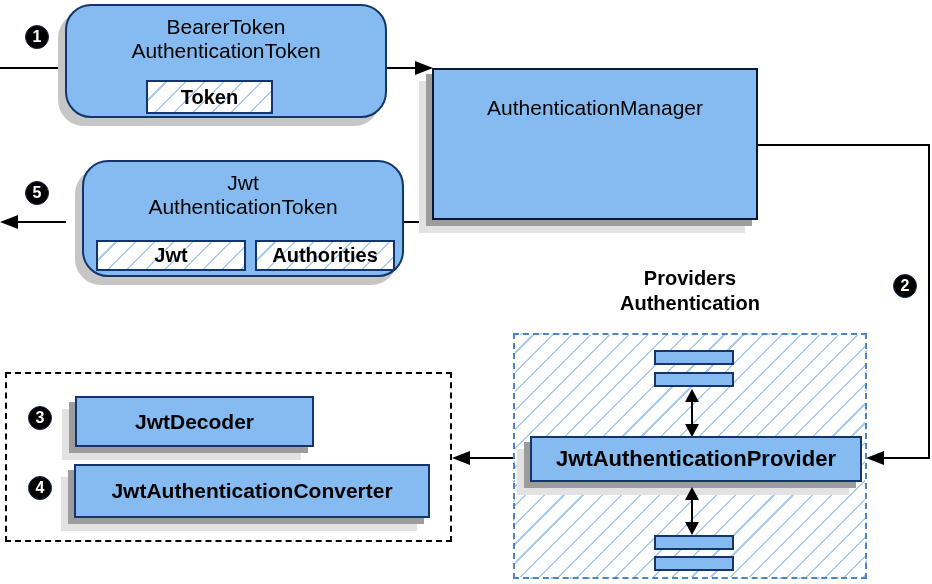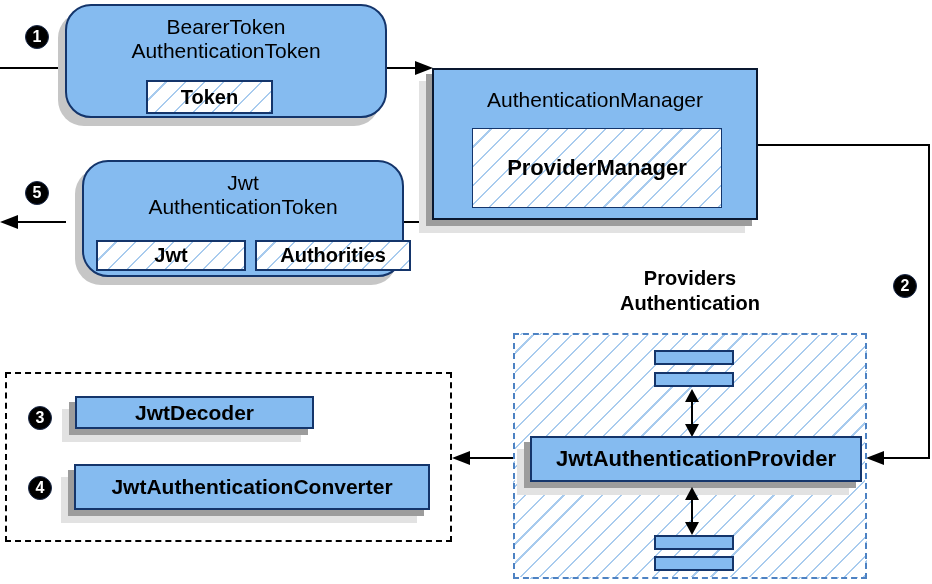--- a/index.html
+++ b/index.html
@@ -83,30 +83,27 @@
   </div>
 
   <div class="roundbox" style="left:82px;top:160px;width:322px;height:117px">
     <div class="box-title">
       <div>Jwt</div>
       <div>AuthenticationToken</div>
     </div>
     <div class="innerbox hatch" style="left:12px;top:78px;width:150px;height:31px">
       <span>Jwt</span>
     </div>
-    <div class="innerbox hatch" style="left:171px;top:78px;width:156px;height:31px">
+    <div class="innerbox hatch" style="left:171px;top:78px;width:140px;height:31px">
       <span>Authorities</span>
     </div>
   </div>
 
   <div class="rectbox" style="left:432px;top:68px;width:326px;height:152px;border-color:#0a1830">
-    <div class="box-title" style="padding-top:18px">AuthenticationManager</div>
-    <div class="innerbox hatch" style="left:38px;top:58px;width:250px;height:80px;border-width:1px;font-size:22px">
-      <span>ProviderManager</span>
-    </div>
+    <div class="box-title" style="padding-top:26px">AuthenticationManager</div>
   </div>
 
   <div class="heading" style="left:565px;top:266px;width:250px">
     <div>Providers</div>
     <div>Authentication</div>
   </div>
 
   <div class="dashed-blue hatch" style="left:513px;top:333px;width:354px;height:246px">
     <div class="bar" style="left:139px;top:15px"></div>
     <div class="bar" style="left:139px;top:37px"></div>
@@ -125,24 +122,24 @@
       <div class="tip-up"></div>
         <div class="shaft"></div>
         <div class="tip-down"></div>
     </div>
 
     <div class="bar" style="left:139px;top:200px"></div>
     <div class="bar" style="left:139px;top:221px"></div>
   </div>
 
   <div class="dashed-black" style="left:5px;top:372px;width:447px;height:170px">
-    <div class="rectbox flex-center" style="left:68px;top:22px;width:239px;height:33px;font-size:21px">
+    <div class="rectbox flex-center" style="left:68px;top:22px;width:239px;height:51px;font-size:21px">
       <span>JwtDecoder</span>
     </div>
-    <div class="rectbox flex-center" style="left:67px;top:90px;width:356px;height:46px;font-size:21px">
+    <div class="rectbox flex-center" style="left:67px;top:90px;width:356px;height:54px;font-size:21px">
       <span>JwtAuthenticationConverter</span>
     </div>
   </div>
 
   <div class="badge" style="left:25px;top:25px">1</div>
   <div class="badge" style="left:893px;top:274px">2</div>
   <div class="badge" style="left:28px;top:406px">3</div>
   <div class="badge" style="left:28px;top:476px">4</div>
   <div class="badge" style="left:25px;top:181px">5</div>
 

